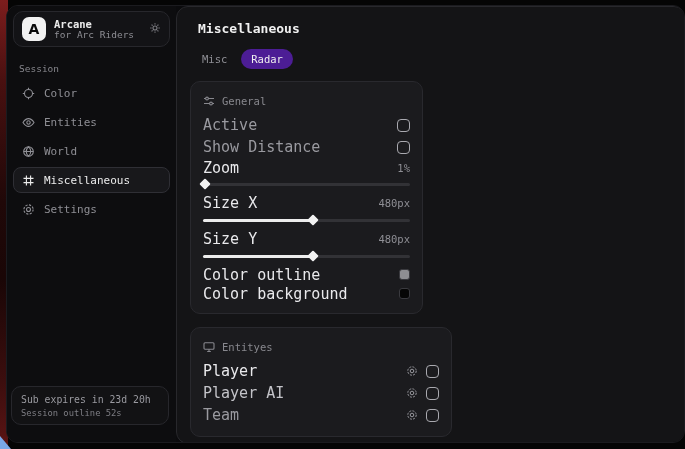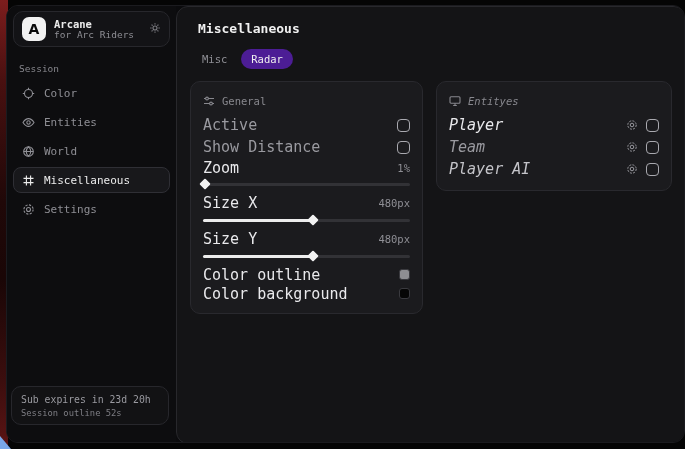--- a/index.html
+++ b/index.html
@@ -74,27 +74,27 @@
   .page-title {
     position:absolute; left:21px; top:14px;
     color:#f0f0f0; font-size:13px; font-weight:bold;
   }
   .tabs { position:absolute; left:15px; top:42px; display:flex; gap:4px; }
   .tab {
     font-size:10.5px; color:#8f8f95; padding:4px 10px;
     border-radius:999px; background:transparent; cursor:default;
   }
   .tab.active { background:#4c1d95; color:#f0f0f0; }
-  .cards { position:absolute; left:13px; top:74px; display:flex; gap:13px; align-items:flex-start; }
+  .cards { position:absolute; left:13px; top:74px; display:flex; gap:13px; align-items:flex-start;flex-direction:column; }
   .card {
     background:#1b1b1e; border:1px solid #29292e; border-radius:10px;
     padding:10px 12px 10px 12px;
   }
   .card.general { width:233px; }
-  .card.entities { width:236px;font-style:italic; }
+  .card.entities { width:262px; }
   .card-head {
     display:flex; align-items:center; gap:7px;
     color:#88888e; font-size:10.5px; height:18px; margin-bottom:4px;
   }
   .card-head .cico { display:flex; color:#88888e; }
   .row {
     display:flex; align-items:center; justify-content:space-between;
     height:22px;
   }
   .row .lbl { font-size:15px; color:#9a9aa0; }
@@ -305,42 +305,42 @@
               <svg width="12" height="12" viewBox="0 0 12 12" fill="none" stroke="currentColor" stroke-width="1">
                 <circle cx="6" cy="6" r="1.8"></circle>
                 <circle cx="6" cy="6" r="4.2" stroke-dasharray="2 1.3"></circle>
               </svg>
             </span>
             <span class="checkbox"></span>
           </span>
         </div>
 
         <div class="row">
+          <span class="lbl mid">Player AI</span>
+          <span class="ent-right">
+            <span class="gear-sm">
+              <svg width="12" height="12" viewBox="0 0 12 12" fill="none" stroke="currentColor" stroke-width="1">
+                <circle cx="6" cy="6" r="1.8"></circle>
+                <circle cx="6" cy="6" r="4.2" stroke-dasharray="2 1.3"></circle>
+              </svg>
+            </span>
+            <span class="checkbox"></span>
+          </span>
+        </div>
+
+        <div class="row">
           <span class="lbl">Team</span>
           <span class="ent-right">
             <span class="gear-sm">
               <svg width="12" height="12" viewBox="0 0 12 12" fill="none" stroke="currentColor" stroke-width="1">
                 <circle cx="6" cy="6" r="1.8"></circle>
                 <circle cx="6" cy="6" r="4.2" stroke-dasharray="2 1.3"></circle>
               </svg>
             </span>
             <span class="checkbox"></span>
           </span>
         </div>
 
-        <div class="row">
-          <span class="lbl mid">Player AI</span>
-          <span class="ent-right">
-            <span class="gear-sm">
-              <svg width="12" height="12" viewBox="0 0 12 12" fill="none" stroke="currentColor" stroke-width="1">
-                <circle cx="6" cy="6" r="1.8"></circle>
-                <circle cx="6" cy="6" r="4.2" stroke-dasharray="2 1.3"></circle>
-              </svg>
-            </span>
-            <span class="checkbox"></span>
-          </span>
-        </div>
-
       </div>
 
     </div>
   </div>
 </div>
 
 </body></html>

